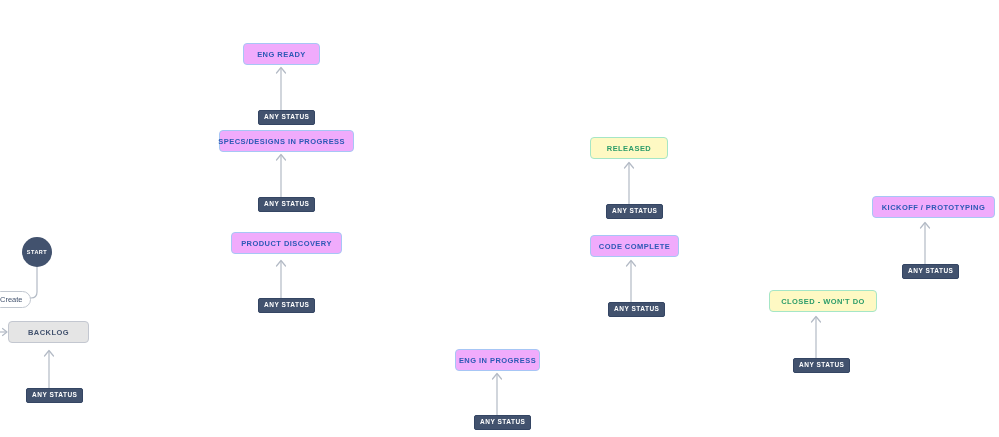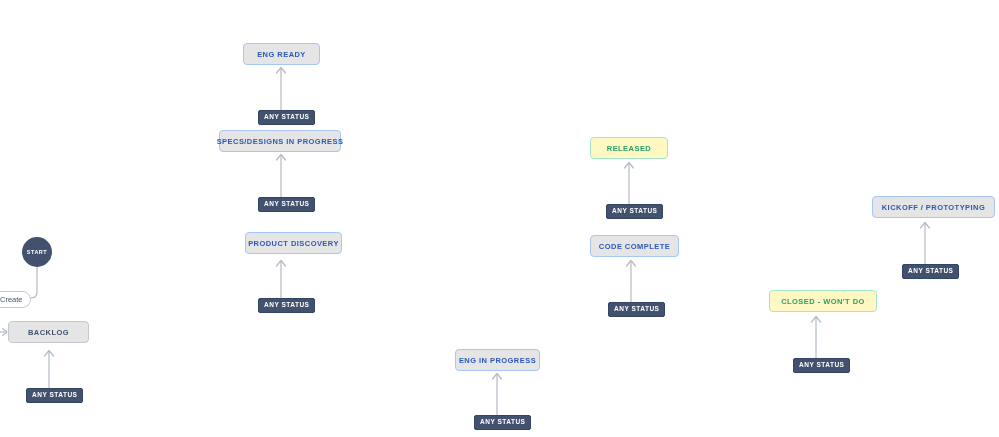--- a/index.html
+++ b/index.html
@@ -29,21 +29,21 @@
     border-radius: 4px;
     border: 1px solid transparent;
     font-size: 7.5px;
     font-weight: bold;
     letter-spacing: 0.45px;
     white-space: nowrap;
     text-transform: uppercase;
     padding: 0 8px;
   }
   .node.blue {
-    background: #e5e5e5;
+    background: #f0abfc;
     border-color: #a7c6f5;
     color: #2c59b5;
   }
   .node.green {
     background: #fef9c3;
     border-color: #a5e6c6;
     color: #2c9c6a;
   }
   .node.grey {
     background: #e5e5e5;
@@ -174,25 +174,25 @@
     <g>
       <path class="edge-line" d="M925,264 L925,223"></path>
       <path class="edge-head" d="M920.5,228 L925,222.5 L929.5,228"></path>
     </g>
   </svg>
 
   <div class="node blue" style="left:243px; top:43px; width:77px;">
     <span>ENG READY</span>
   </div>
 
-  <div class="node blue" style="left:219px; top:130px; width:122px;">
+  <div class="node blue" style="left:219px; top:130px; width:135px;justify-content:flex-end;">
     <span>SPECS/DESIGNS IN PROGRESS</span>
   </div>
 
-  <div class="node blue" style="left:245px; top:232px; width:97px;">
+  <div class="node blue" style="left:231px; top:232px; width:111px;">
     <span>PRODUCT DISCOVERY</span>
   </div>
 
   <div class="node grey" style="left:8px; top:321px; width:81px;">
     <span>BACKLOG</span>
   </div>
 
   <div class="node blue" style="left:455px; top:349px; width:85px;text-align:center;">
     <span>ENG IN PROGRESS</span>
   </div>

